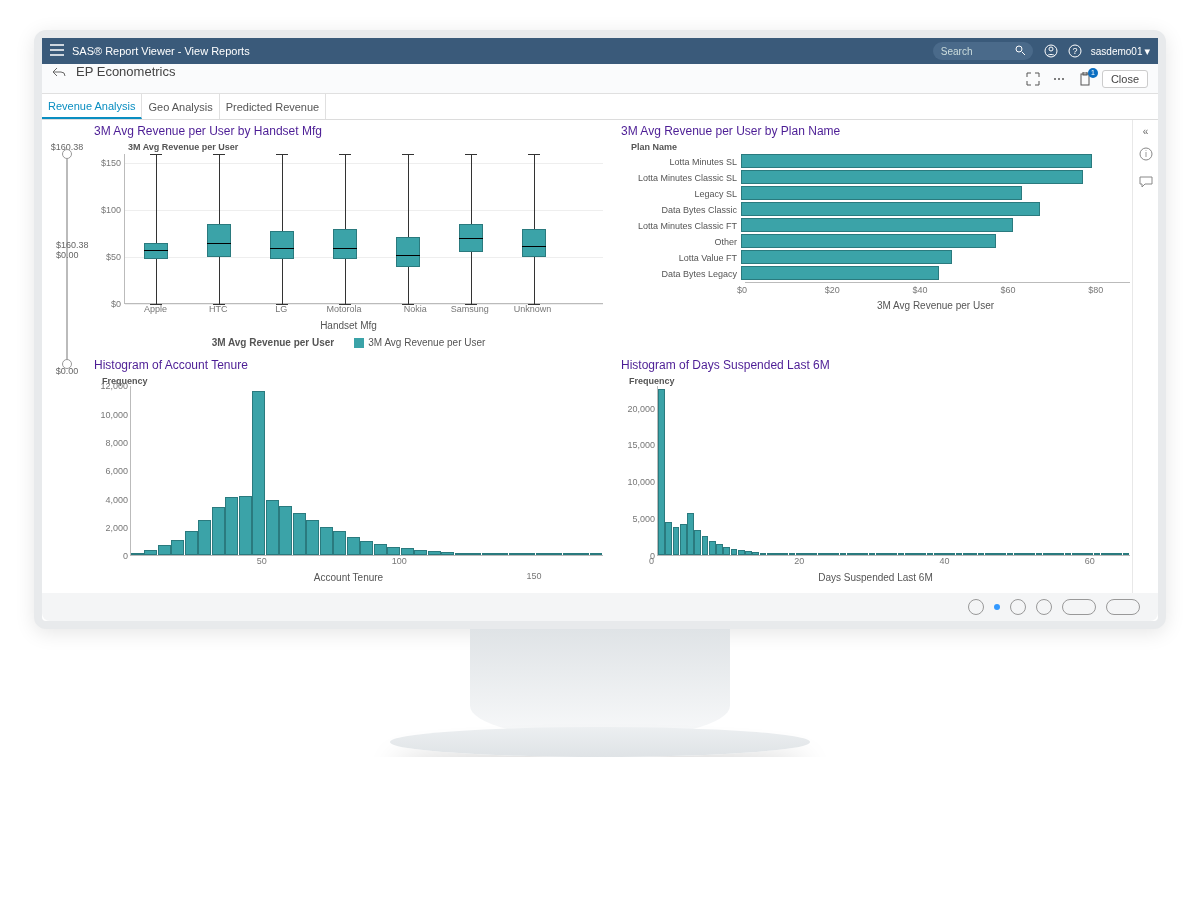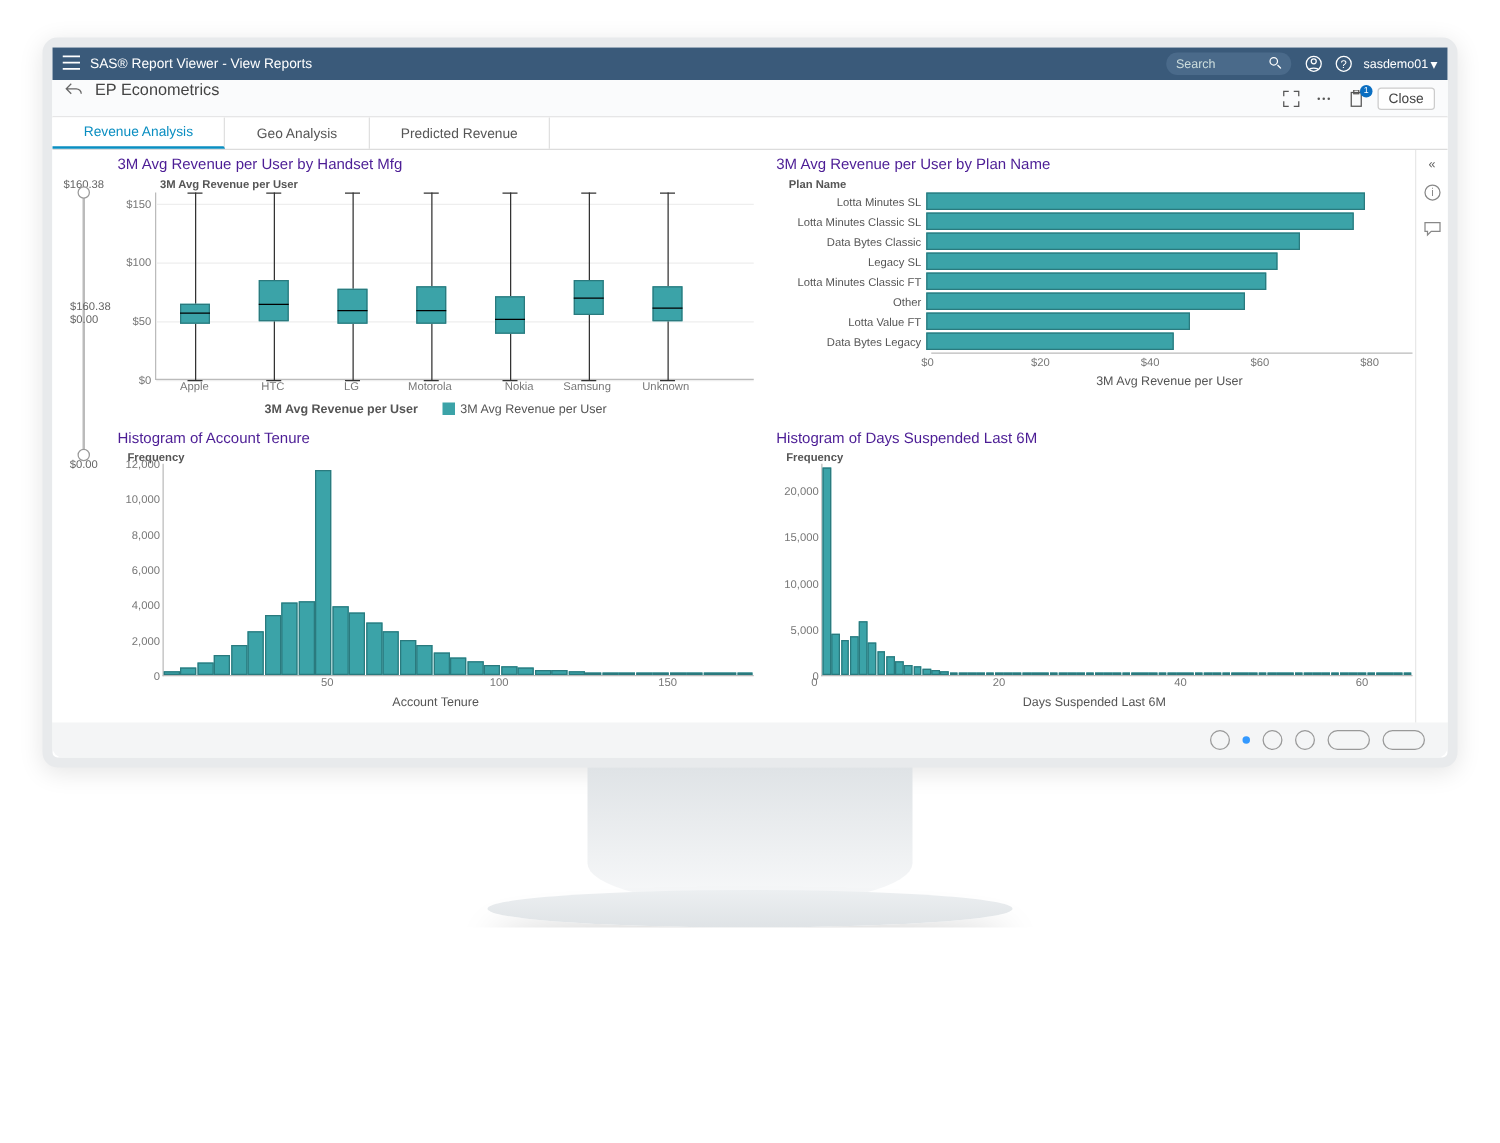--- a/index.html
+++ b/index.html
@@ -16,21 +16,21 @@
   
   .subheader { height: 30px; display: flex; padding: 0 10px; border-bottom: 1px solid #e0e0e0; background: #fafbfc; }
   .undo { margin-right: 10px; color: #666; cursor: pointer; }
   .report-title { flex: 1; font-size: 13px; color: #444; }
   .sub-icons { display: flex; align-items: center; gap: 8px; }
   .sub-icon { width: 18px; height: 18px; color: #555; cursor: pointer; display:inline-flex; align-items:center; justify-content:center; position: relative; }
   .badge { position:absolute; top:-2px; right:-4px; background:#0a6ec1; color:#fff; border-radius:50%; width:10px; height:10px; font-size:7px; display:flex; align-items:center; justify-content:center;}
   .close-btn { border: 1px solid #ccc; border-radius: 3px; padding: 2px 8px; font-size: 11px; background: #fff; cursor: pointer; color:#444; }
   
   .tabs { display: flex; height: 26px; border-bottom: 1px solid #dcdcdc; background: #fff; }
-  .tab { padding: 0 25px; font-size: 11px; display: flex; align-items: center; color: #555; border-right: 1px solid #e0e0e0; cursor: pointer; }
+  .tab { padding: 0 6px; font-size: 11px; display: flex; align-items: center; color: #555; border-right: 1px solid #e0e0e0; cursor: pointer; }
   .tab.active { color: #0a8ec1; border-bottom: 2px solid #0a8ec1; background: #fff; }
   
   .body { display: flex; background: #fff; }
   .slider-col { width: 50px; padding: 22px 2px; font-size: 9px; color: #666; }
   .slider-track { width: 2px; height: 210px; background: #bbb; margin: 2px auto; position: relative; }
   .slider-handle { width: 10px; height: 10px; border: 1px solid #999; border-radius: 50%; background: #fff; position: absolute; left: -4px; }
   .charts { flex: 1; padding: 4px 2px 10px 2px; display: grid; grid-template-columns: 1fr 1fr; grid-template-rows: auto auto; gap: 10px 18px; }
   .sidepanel { width: 26px; border-left: 1px solid #e8e8e8; padding: 6px 0; display: flex; flex-direction: column; align-items: center; gap: 10px; color: #666; }
   .chart-card { }
   .chart-title { font-size: 12px; color: #4c1d95; margin-bottom: 4px; }
@@ -222,45 +222,46 @@
             </div>
         <div id="box-xticks" style="position:relative; height:12px; margin-left:30px;">
               <div class="tick" style="left: 11.4286px; width: 40px; text-align: center; top: 0px;">Apple</div>
               <div class="tick" style="left: 74.2857px; width: 40px; text-align: center; top: 0px;">HTC</div>
               <div class="tick" style="left: 137.143px; width: 40px; text-align: center; top: 0px;">LG</div>
               <div class="tick" style="left: 200px; width: 40px; text-align: center; top: 0px;">Motorola</div>
               <div class="tick" style="left: 262.857px; width: 40px; text-align: right; top: 0px;">Nokia</div>
               <div class="tick" style="left: 325.714px; width: 40px; text-align: center; top: 0px;">Samsung</div>
               <div class="tick" style="left: 388.571px; width: 40px; text-align: center; top: 0px;">Unknown</div>
             </div>
+        <div class="xlabel-center">Handset Mfg</div>
         <div class="legend">
           <span><b>3M Avg Revenue per User</b></span>
           <span><span class="legend-sw"></span><span>3M Avg Revenue per User</span></span>
         </div>
       </div>
 
       <div class="chart-card">
         <div class="chart-title">3M Avg Revenue per User by Plan Name</div>
         <div class="axis-label" style="margin-left:10px">Plan Name</div>
         <div id="hbar" style="margin-top:2px;">
               <div class="hbar-row">
                 <div class="hbar-label">Lotta Minutes SL</div>
                 <div class="hbar" style="width: 351.22px;"></div>
               </div>
               <div class="hbar-row">
                 <div class="hbar-label">Lotta Minutes Classic SL</div>
                 <div class="hbar" style="width: 342.439px;"></div>
               </div>
               <div class="hbar-row">
+                <div class="hbar-label">Legacy SL</div>
+                <div class="hbar" style="width: 280.976px;"></div>
+              </div>
+              <div class="hbar-row">
                 <div class="hbar-label">Data Bytes Classic</div>
                 <div class="hbar" style="width: 298.537px;"></div>
-              </div>
-              <div class="hbar-row">
-                <div class="hbar-label">Legacy SL</div>
-                <div class="hbar" style="width: 280.976px;"></div>
               </div>
               <div class="hbar-row">
                 <div class="hbar-label">Lotta Minutes Classic FT</div>
                 <div class="hbar" style="width: 272.195px;"></div>
               </div>
               <div class="hbar-row">
                 <div class="hbar-label">Other</div>
                 <div class="hbar" style="width: 254.634px;"></div>
               </div>
               <div class="hbar-row">
@@ -329,21 +330,21 @@
                 <div class="histo-bar" style="left: 404.571px; width: 12.9857px; height: 0.708333px;"></div>
                 <div class="histo-bar" style="left: 418.057px; width: 12.9857px; height: 0.566667px;"></div>
                 <div class="histo-bar" style="left: 431.543px; width: 12.9857px; height: 0.425px;"></div>
                 <div class="histo-bar" style="left: 445.029px; width: 12.9857px; height: 0.283333px;"></div>
                 <div class="histo-bar" style="left: 458.514px; width: 12.9857px; height: 0.141667px;"></div>
               </div>
         </div>
         <div id="h1-xticks" style="position:relative; height:12px; margin-left:36px;">
               <div class="tick" style="left: 126.857px; top: 0px;">50</div>
               <div class="tick" style="left: 261.714px; top: 0px;">100</div>
-              <div class="tick" style="left: 396.571px; top: 0px;">150</div>
+              <div class="tick" style="left: 396.571px; top: 15px;">150</div>
             </div>
         <div class="xlabel-center">Account Tenure</div>
       </div>
 
       <div class="chart-card">
         <div class="chart-title">Histogram of Days Suspended Last 6M</div>
         <div class="axis-label" style="margin-left:8px">Frequency</div>
         <div style="display:flex">
           <div id="h2-yticks" style="width:36px; position:relative; height:170px;">
                 <div class="tick" style="right: 2px; top: 165px;">0</div>

